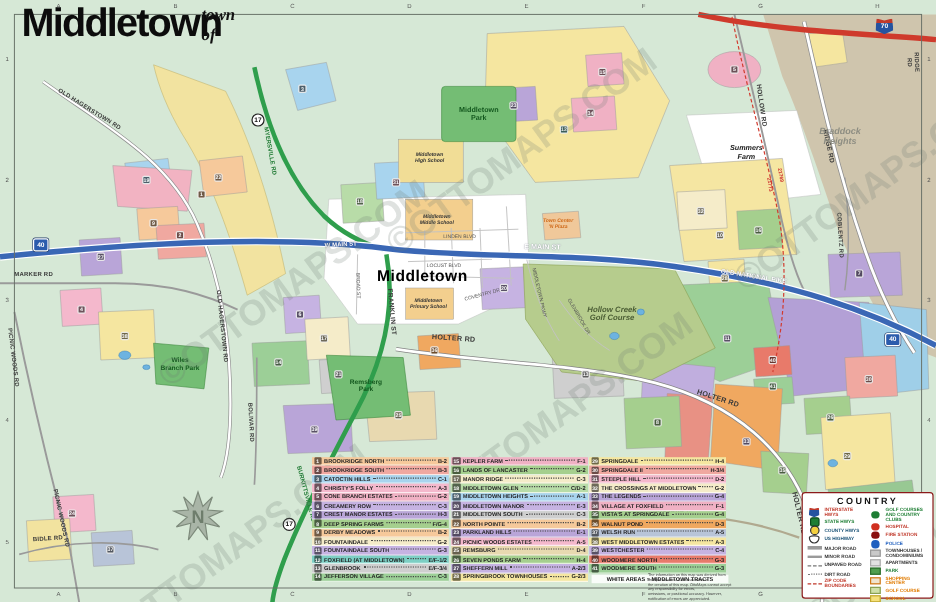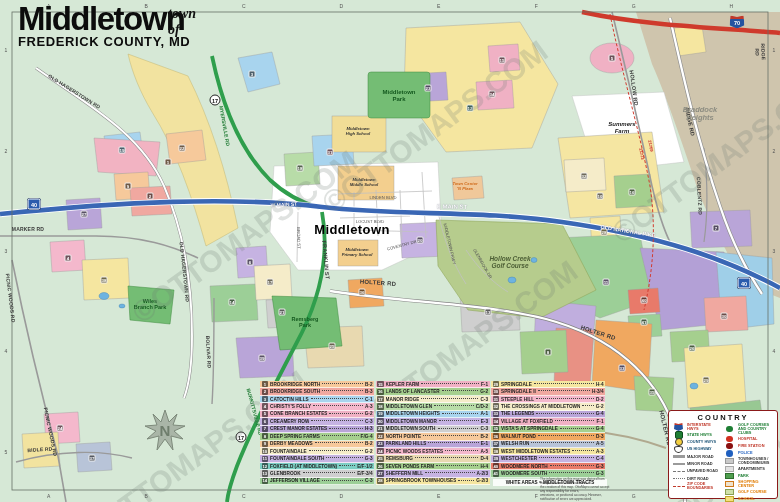--- a/index.html
+++ b/index.html
@@ -358,21 +358,20 @@
       <div class="shield sh-interstate" style="left: 737px; top: 22px;">70</div>
       <div class="shield sh-us-alt" style="left: 34px; top: 204px;">40</div>
       <div class="shield sh-us-alt" style="left: 744px; top: 283px;">40</div>
       <div class="shield sh-md" style="left: 215px; top: 100px;">17</div>
       <div class="shield sh-md" style="left: 241px; top: 437px;">17</div>
     </div>
 
   <div class="title-block">
     <div class="t-pre">town of</div>
     <div class="t-name">Middletown</div>
-    <div class="t-sub">FREDERICK COUNTY, MD</div>
   </div>
 
   <div class="compass">
     <svg width="44" height="44" viewBox="0 0 44 44">
       <polygon points="22,2 26,14 34,6 30,17 42,18 31,23 40,31 28,28 30,42 22,31 14,42 16,28 4,31 13,23 2,18 14,17 10,6 18,14" fill="#a9b5a7" stroke="#7d8a7b" stroke-width="1"></polygon>
       <text x="22" y="28" text-anchor="middle" font-size="15" font-weight="bold" fill="#6e7d6c" font-family="Liberation Sans, sans-serif" id="compass-n">N</text>
     </svg>
   </div>
 
   <div class="index" id="index-table">

